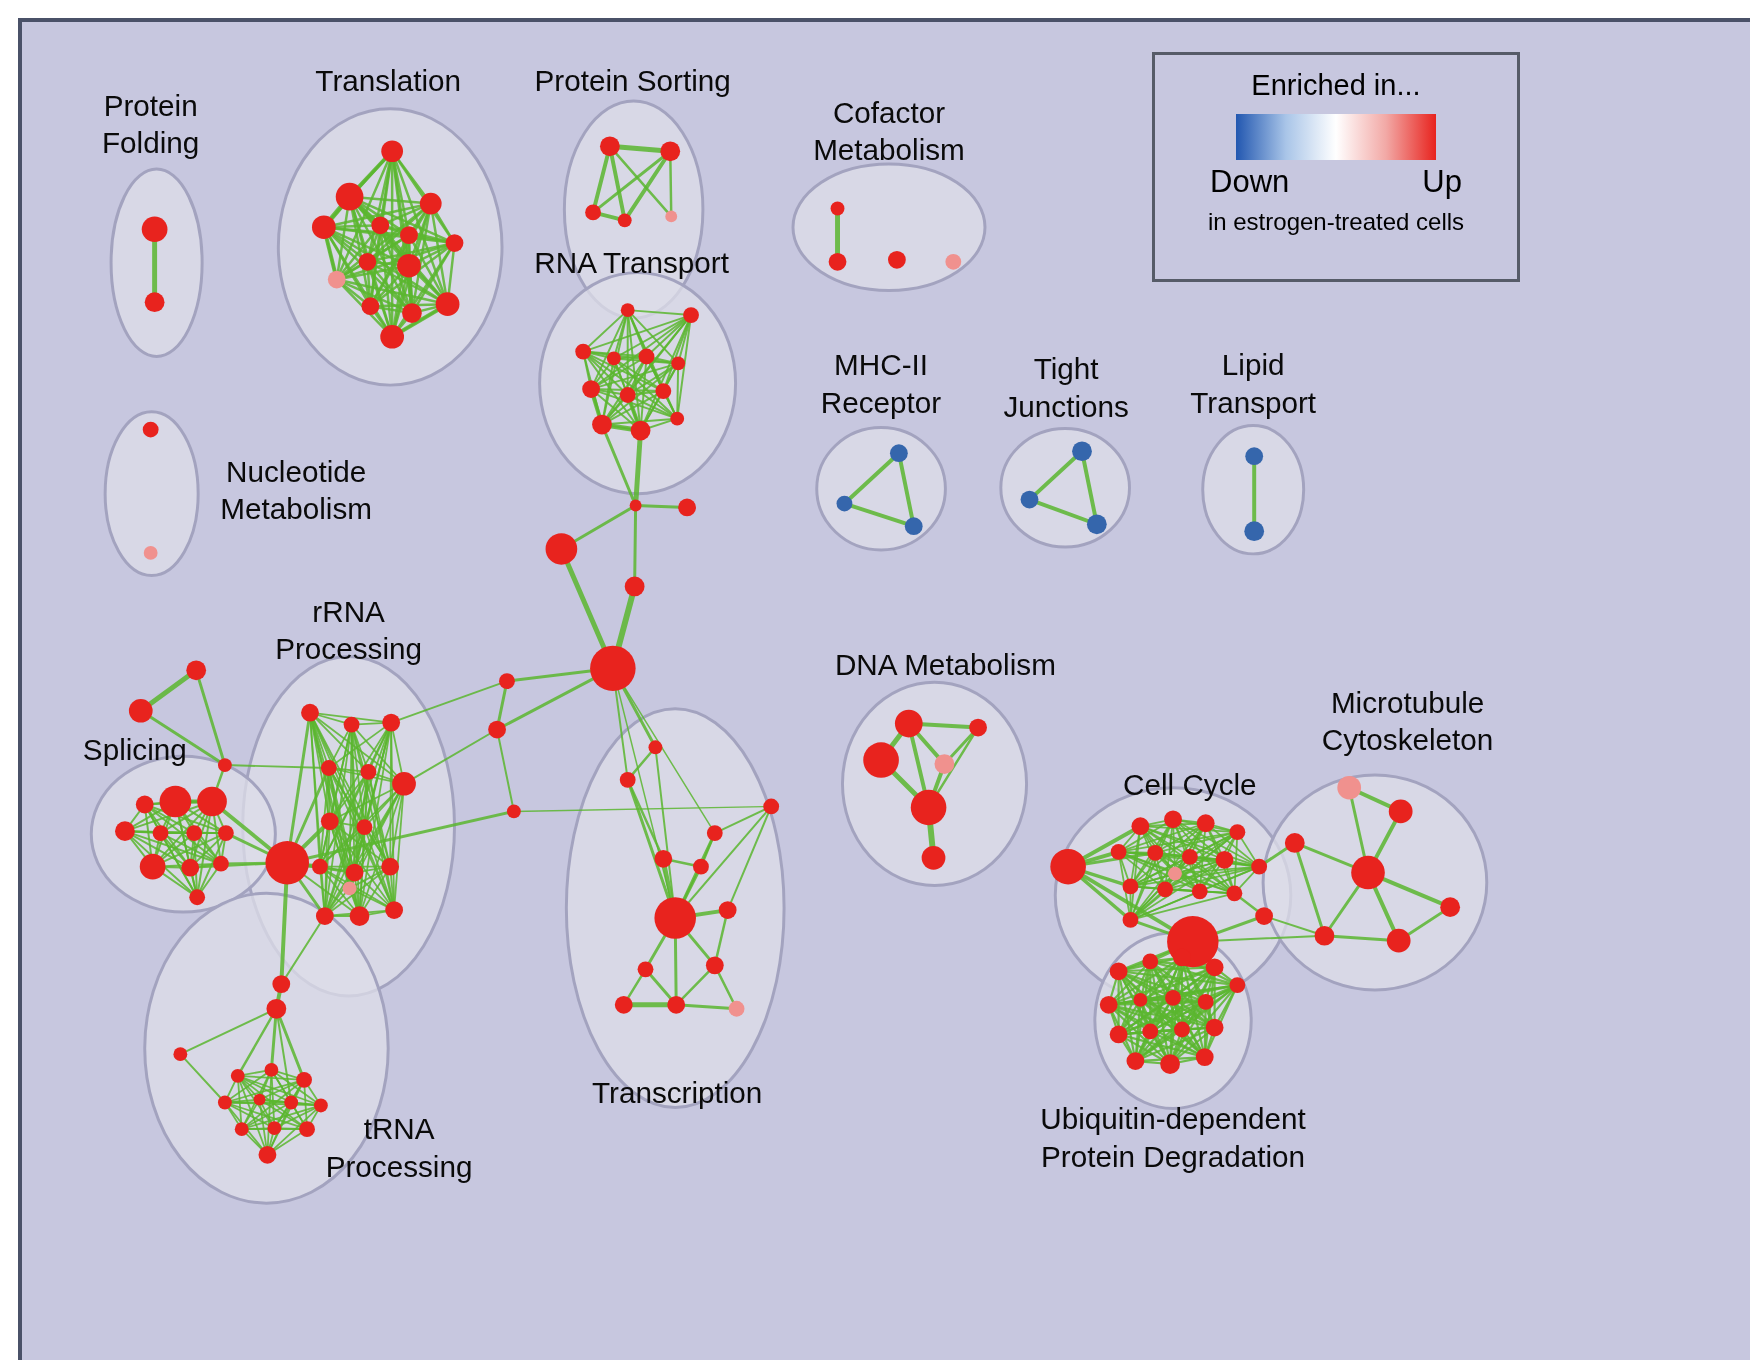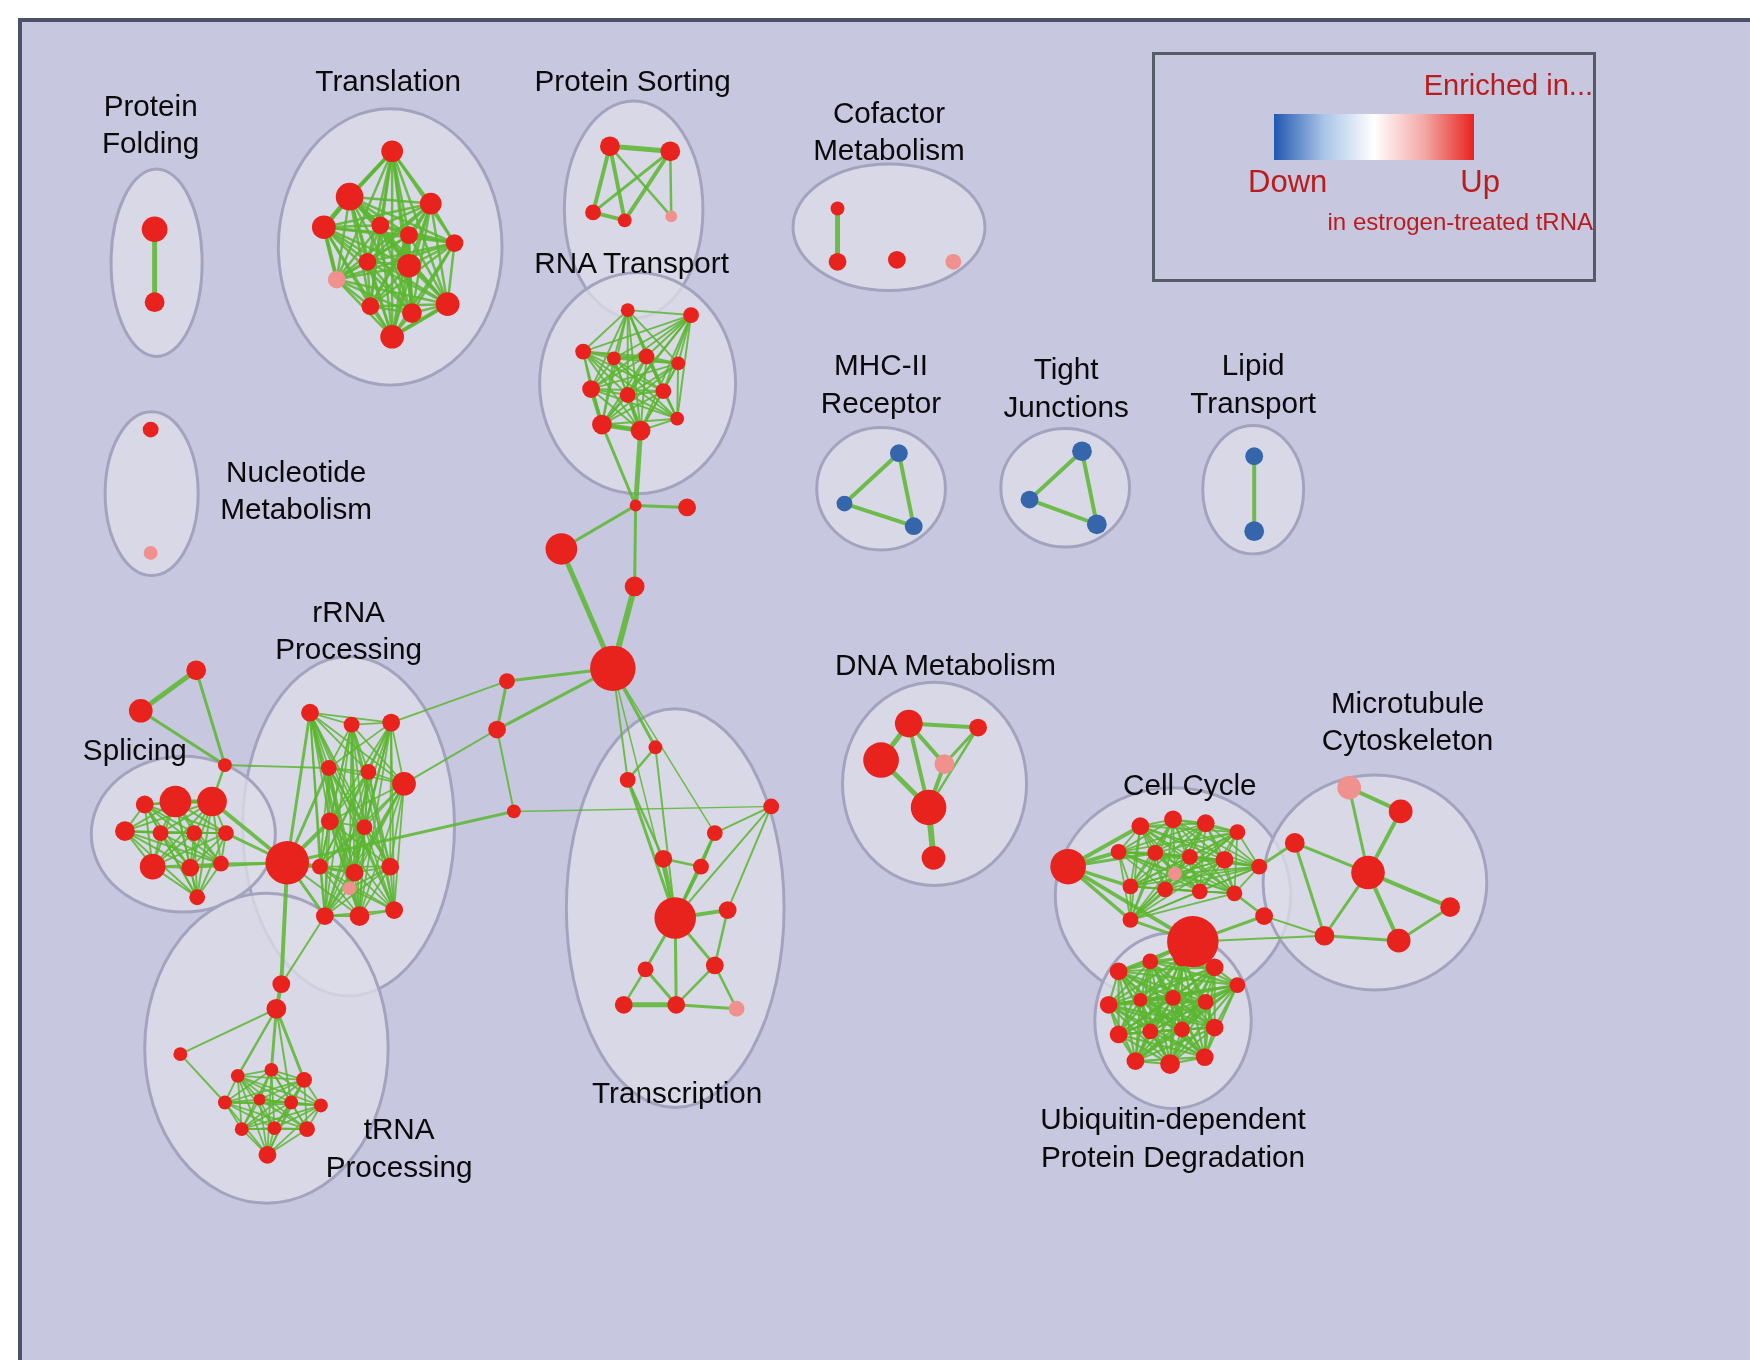--- a/index.html
+++ b/index.html
@@ -11,25 +11,25 @@
     box-sizing:border-box;
     border:4px solid #4a5168;
     background:#c7c7df;
     padding-left:19px;
   }
   .figure svg{position:absolute;left:0;top:0;width:100%;height:100%;}
   .clabel{font-family:"Liberation Sans",sans-serif;font-size:30px;fill:#0a0a0a;}
   .legend{
     position:absolute;
     left:1130px;top:30px;
-    width:444px;height:230px;
+    width:368px;height:230px;
     box-sizing:border-box;
     border:3px solid #565b68;
-    text-align:right;
-    color:#b91c1c;
+    text-align:center;
+    color:#000000;
   }
   .legend-title{font-size:29px;margin-top:14px;}
   .legend-bar{
     width:200px;height:46px;
     margin:12px auto 4px auto;
     background:linear-gradient(to right,#2257b0,#a9c5e8,#ffffff,#f2a9a6,#e8231e);
   }
   .legend-ends{
     width:252px;margin:0 auto;
     display:flex;justify-content:space-between;
@@ -976,16 +976,16 @@
     </svg>
 
   <div class="legend">
     <div class="legend-title">Enriched in...</div>
     <div class="legend-bar" style="background: linear-gradient(to right, rgb(34, 87, 176), rgb(169, 197, 232), rgb(255, 255, 255), rgb(242, 169, 166), rgb(232, 35, 30));"></div>
     <div class="legend-ends">
       <span>Down</span>
       <span>Up</span>
     </div>
     <div class="legend-sub">
-      <div>in estrogen-treated tRNA</div>
+      <div>in estrogen-treated cells</div>
     </div>
   </div>
 </div>
 
 </body></html>

